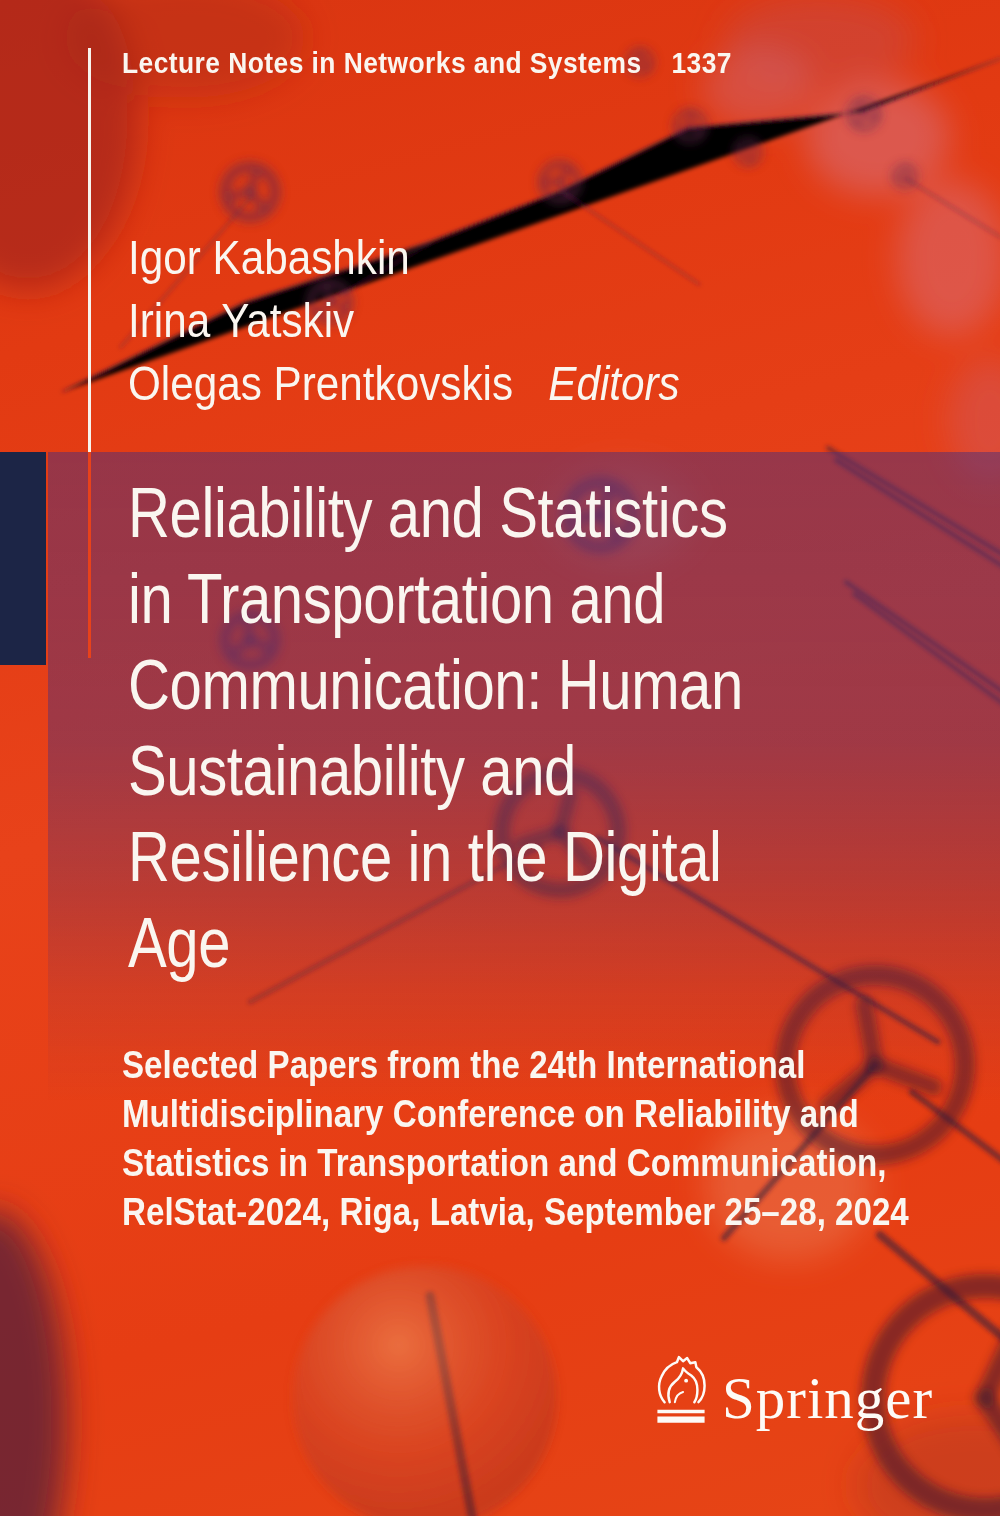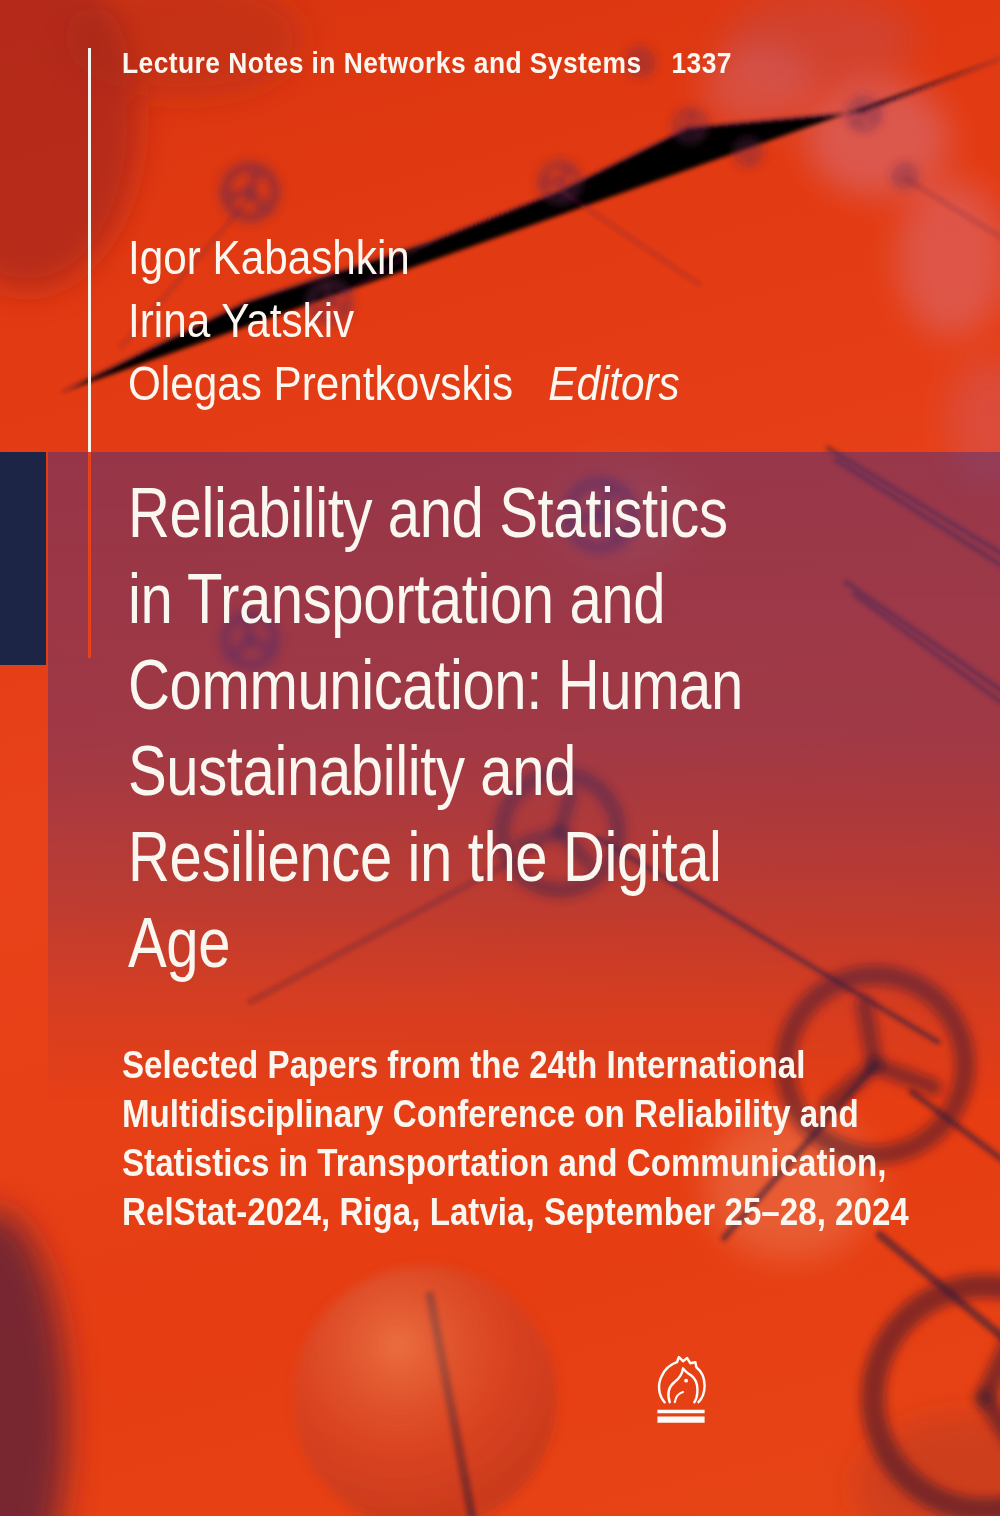--- a/index.html
+++ b/index.html
@@ -177,15 +177,16 @@
     <svg width="58" height="80" viewBox="0 0 56 78" aria-hidden="true">
       <g stroke="#fdfbf7" fill="none" stroke-width="2.4" stroke-linejoin="round" stroke-linecap="round">
         <path d="M12 47 C6 40 5 30 9 22 C12 15 18 10 24 8 L26 3 L30 7 L34 4 L37 9 L42 8 L43 13 C48 17 51 24 51 31 C51 37 49 43 45 47"></path>
         <path d="M17 47 C14 38 17 31 22 27 C26 24 29 21 30 14 C32 17 35 19 38 21 C42 24 44 29 44 35 C44 40 43 44 41 47"></path>
         <path d="M22 47 C23 41 26 38 30 37" stroke-width="2"></path>
       </g>
       <circle cx="33" cy="26" r="1.9" fill="#fdfbf7"></circle>
       <path d="M5 56 H51" stroke="#fdfbf7" stroke-width="3.5"></path>
       <path d="M5 64 H51" stroke="#fdfbf7" stroke-width="6"></path>
     </svg>
+    <span class="word">Springer</span>
   </div>
 
 </div>
 
 </body></html>

